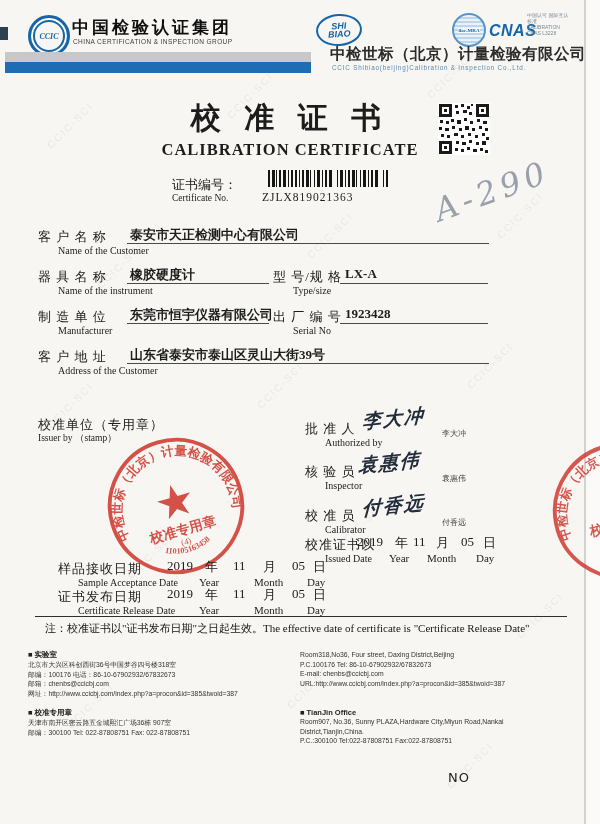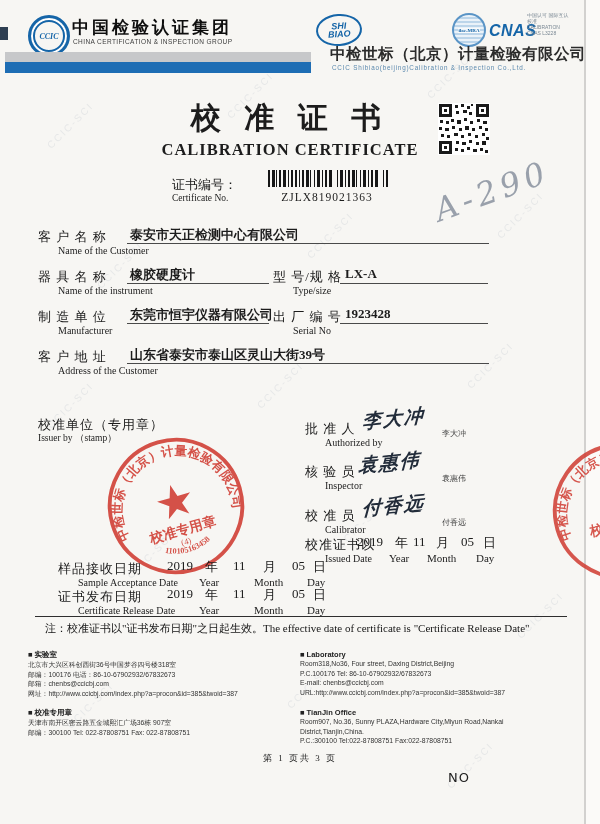--- a/index.html
+++ b/index.html
@@ -34,21 +34,21 @@
   .company-cn{font-size:15.5px;font-weight:600;letter-spacing:0.5px;color:#2b2b2b;font-family:"Liberation Sans","DejaVu Sans",sans-serif;}
   .company-en{font-size:6.3px;letter-spacing:0.8px;color:#5b89ae;font-family:"Liberation Sans",sans-serif;}
   
   .title-cn{font-size:30px;font-weight:bold;letter-spacing:8px;text-align:center;}
   .title-en{font-size:16.5px;font-weight:bold;letter-spacing:1px;text-align:center;}
   
   .certno-cn{font-size:13px;}
   .certno-en{font-size:9.5px;}
   .barcode{background:repeating-linear-gradient(90deg,#161616 0 1.5px,transparent 1.5px 3.5px,
       #161616 3.5px 6.5px,transparent 6.5px 8px,#161616 8px 9px,transparent 9px 11.5px);}
-  .certno-val{font-size:11.5px;letter-spacing:1px;text-align:center;}
+  .certno-val{font-size:11.5px;letter-spacing:1px;}
   .hand-code{font-size:32px;color:#99a0ab;font-style:italic;letter-spacing:5px;
       transform:rotate(-20deg);font-family:"DejaVu Serif",serif;font-weight:300;}
   
   .f-label{font-size:13px;letter-spacing:1px;white-space:nowrap;}
   .f-sub{font-size:10px;color:#222;white-space:nowrap;padding-left:20px;}
   .f-val{font-size:13px;white-space:nowrap;font-weight:bold;}
   .u-line{border-bottom:1px solid #4a4a4a;height:0;}
   
   .sig{font-size:19px;color:#222c3a;font-style:italic;font-weight:bold;
       transform:rotate(-6deg) skewX(-8deg);letter-spacing:2px;white-space:nowrap;}
@@ -335,32 +335,30 @@
     <div class="ft-line">邮编：100176 电话：86-10-67902932/67832673</div>
     <div class="ft-line">邮箱：chenbs@ccicbj.com</div>
     <div class="ft-line">网址：http://www.ccicbj.com/index.php?a=procon&amp;id=385&amp;twoid=387</div>
   </div>
   <div class="abs sans" style="left:28px;top:708px;width:262px">
     <div class="ft-title">■ 校准专用章</div>
     <div class="ft-line">天津市南开区密云路五金城熙汇广场36栋 907室</div>
     <div class="ft-line">邮编：300100 Tel: 022-87808751 Fax: 022-87808751</div>
   </div>
   <div class="abs sans" style="left:300px;top:650px;width:285px">
-    <div class="ft-title">■ Laboratory</div>
     <div class="ft-line">Room318,No36, Four street, Daxing District,Beijing</div>
     <div class="ft-line">P.C.100176 Tel: 86-10-67902932/67832673</div>
     <div class="ft-line">E-mail: chenbs@ccicbj.com</div>
     <div class="ft-line">URL:http://www.ccicbj.com/index.php?a=procon&amp;id=385&amp;twoid=387</div>
   </div>
   <div class="abs sans" style="left:300px;top:708px;width:285px">
     <div class="ft-title">■ TianJin Office</div>
     <div class="ft-line">Room907, No.36, Sunny PLAZA,Hardware City,Miyun Road,Nankai</div>
     <div class="ft-line">District,Tianjin,China.</div>
     <div class="ft-line">P.C.:300100 Tel:022-87808751 Fax:022-87808751</div>
   </div>
 
-  <div class="abs page-info" style="left:220px;top:752px;width:160px">第 1 页共 3 页</div>
 
   <div class="abs serial" style="left:448px;top:770px">
     <span class="no">NO</span>
   </div>
 
 </div>
 
 </body></html>

